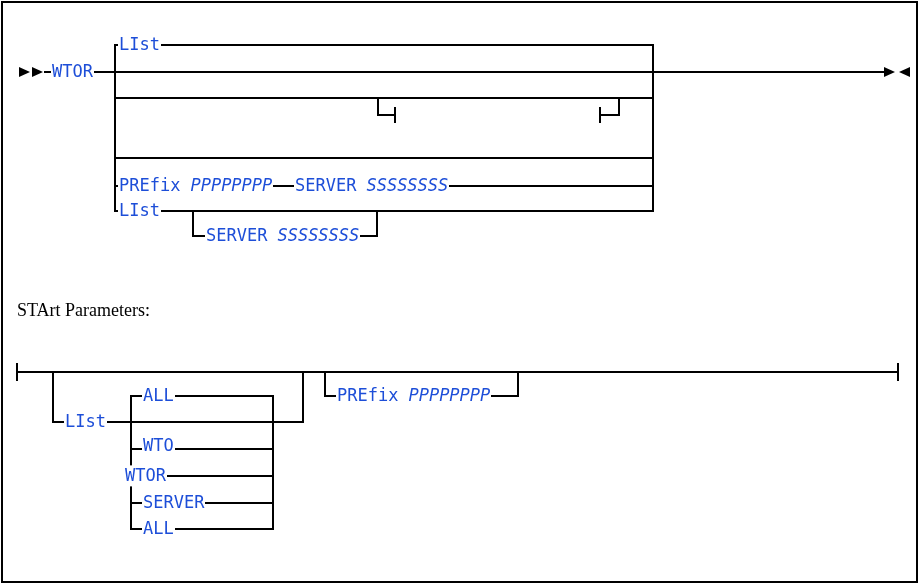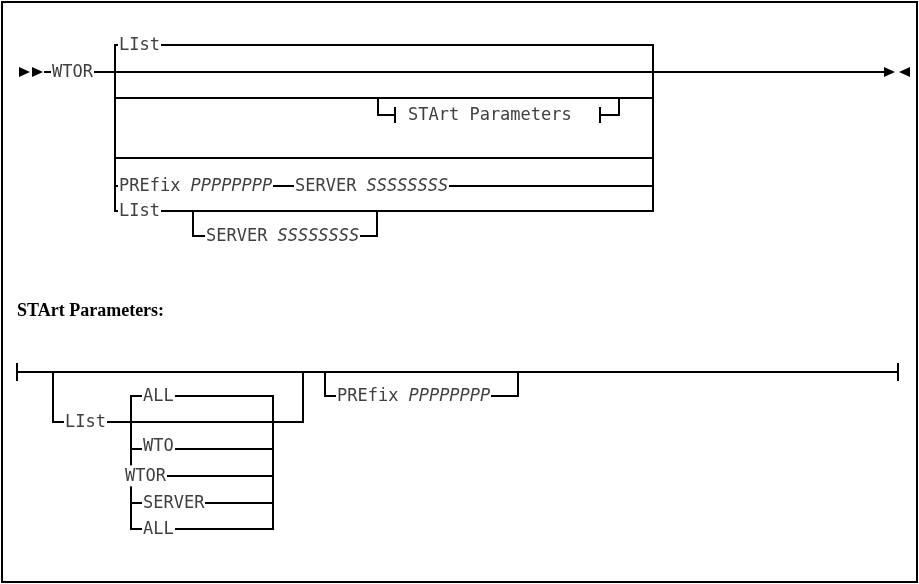--- a/index.html
+++ b/index.html
@@ -14,34 +14,34 @@
     position:absolute;left:1px;top:1px;right:1px;bottom:1px;
     border:2px solid #000;
   }
   .h{position:absolute;height:2px;background:#000;}
   .v{position:absolute;width:2px;background:#000;}
   .lbl{
     position:absolute;
     transform:translateY(-50%);
     font-family:"DejaVu Sans Mono",monospace;
     font-size:17px;line-height:1.25;
-    color:#404040;background:#fff;
+    color:#1d4ed8;background:#fff;
     padding:0 1px;white-space:pre;
   }
   .op{font-style:italic;margin-left:10px;}
   .tri-r{position:absolute;width:0;height:0;
     border-top:5px solid transparent;border-bottom:5px solid transparent;
     border-left:11px solid #000;}
   .tri-l{position:absolute;width:0;height:0;
     border-top:5px solid transparent;border-bottom:5px solid transparent;
     border-right:11px solid #000;}
   .heading{
     position:absolute;
     font-family:"Liberation Serif","DejaVu Serif",serif;
-    font-weight:bold;font-size:18px;color:#000;
+    font-weight:normal;font-size:18px;color:#000;
     white-space:nowrap;
   }
 </style>
 </head>
 <body>
 
 <div id="canvas">
   <div class="frame"></div>
 
   <span class="tri-r" style="left:19px;top:67px"></span>
@@ -70,21 +70,20 @@
 
   <div class="h" style="left:114px;top:185px;width:540px"></div>
 
   <div class="h" style="left:114px;top:210px;width:540px"></div>
   <div class="v" style="left:192px;top:210px;height:27px"></div>
   <div class="h" style="left:192px;top:235px;width:186px"></div>
   <div class="v" style="left:376px;top:210px;height:27px"></div>
 
   <span class="lbl" style="left:51px;top:72px"><span>WTOR</span></span>
   <span class="lbl" style="left:118px;top:45px"><span>LIst</span></span>
-  <span class="lbl" style="left:407px;top:115px"><span>STArt Parameters</span></span>
   <span class="lbl" style="left:118px;top:186px"><span>PREfix</span><span class="op">PPPPPPPP</span></span>
   <span class="lbl" style="left:294px;top:186px"><span>SERVER</span><span class="op">SSSSSSSS</span></span>
   <span class="lbl" style="left:118px;top:211px"><span>LIst</span></span>
   <span class="lbl" style="left:205px;top:236px"><span>SERVER</span><span class="op">SSSSSSSS</span></span>
 
   <div class="heading" style="left:17px;top:300px"><span>STArt Parameters:</span></div>
 
   <div class="h" style="left:16px;top:371px;width:883px"></div>
   <div class="v" style="left:16px;top:363px;height:18px"></div>
   <div class="v" style="left:897px;top:363px;height:18px"></div>

